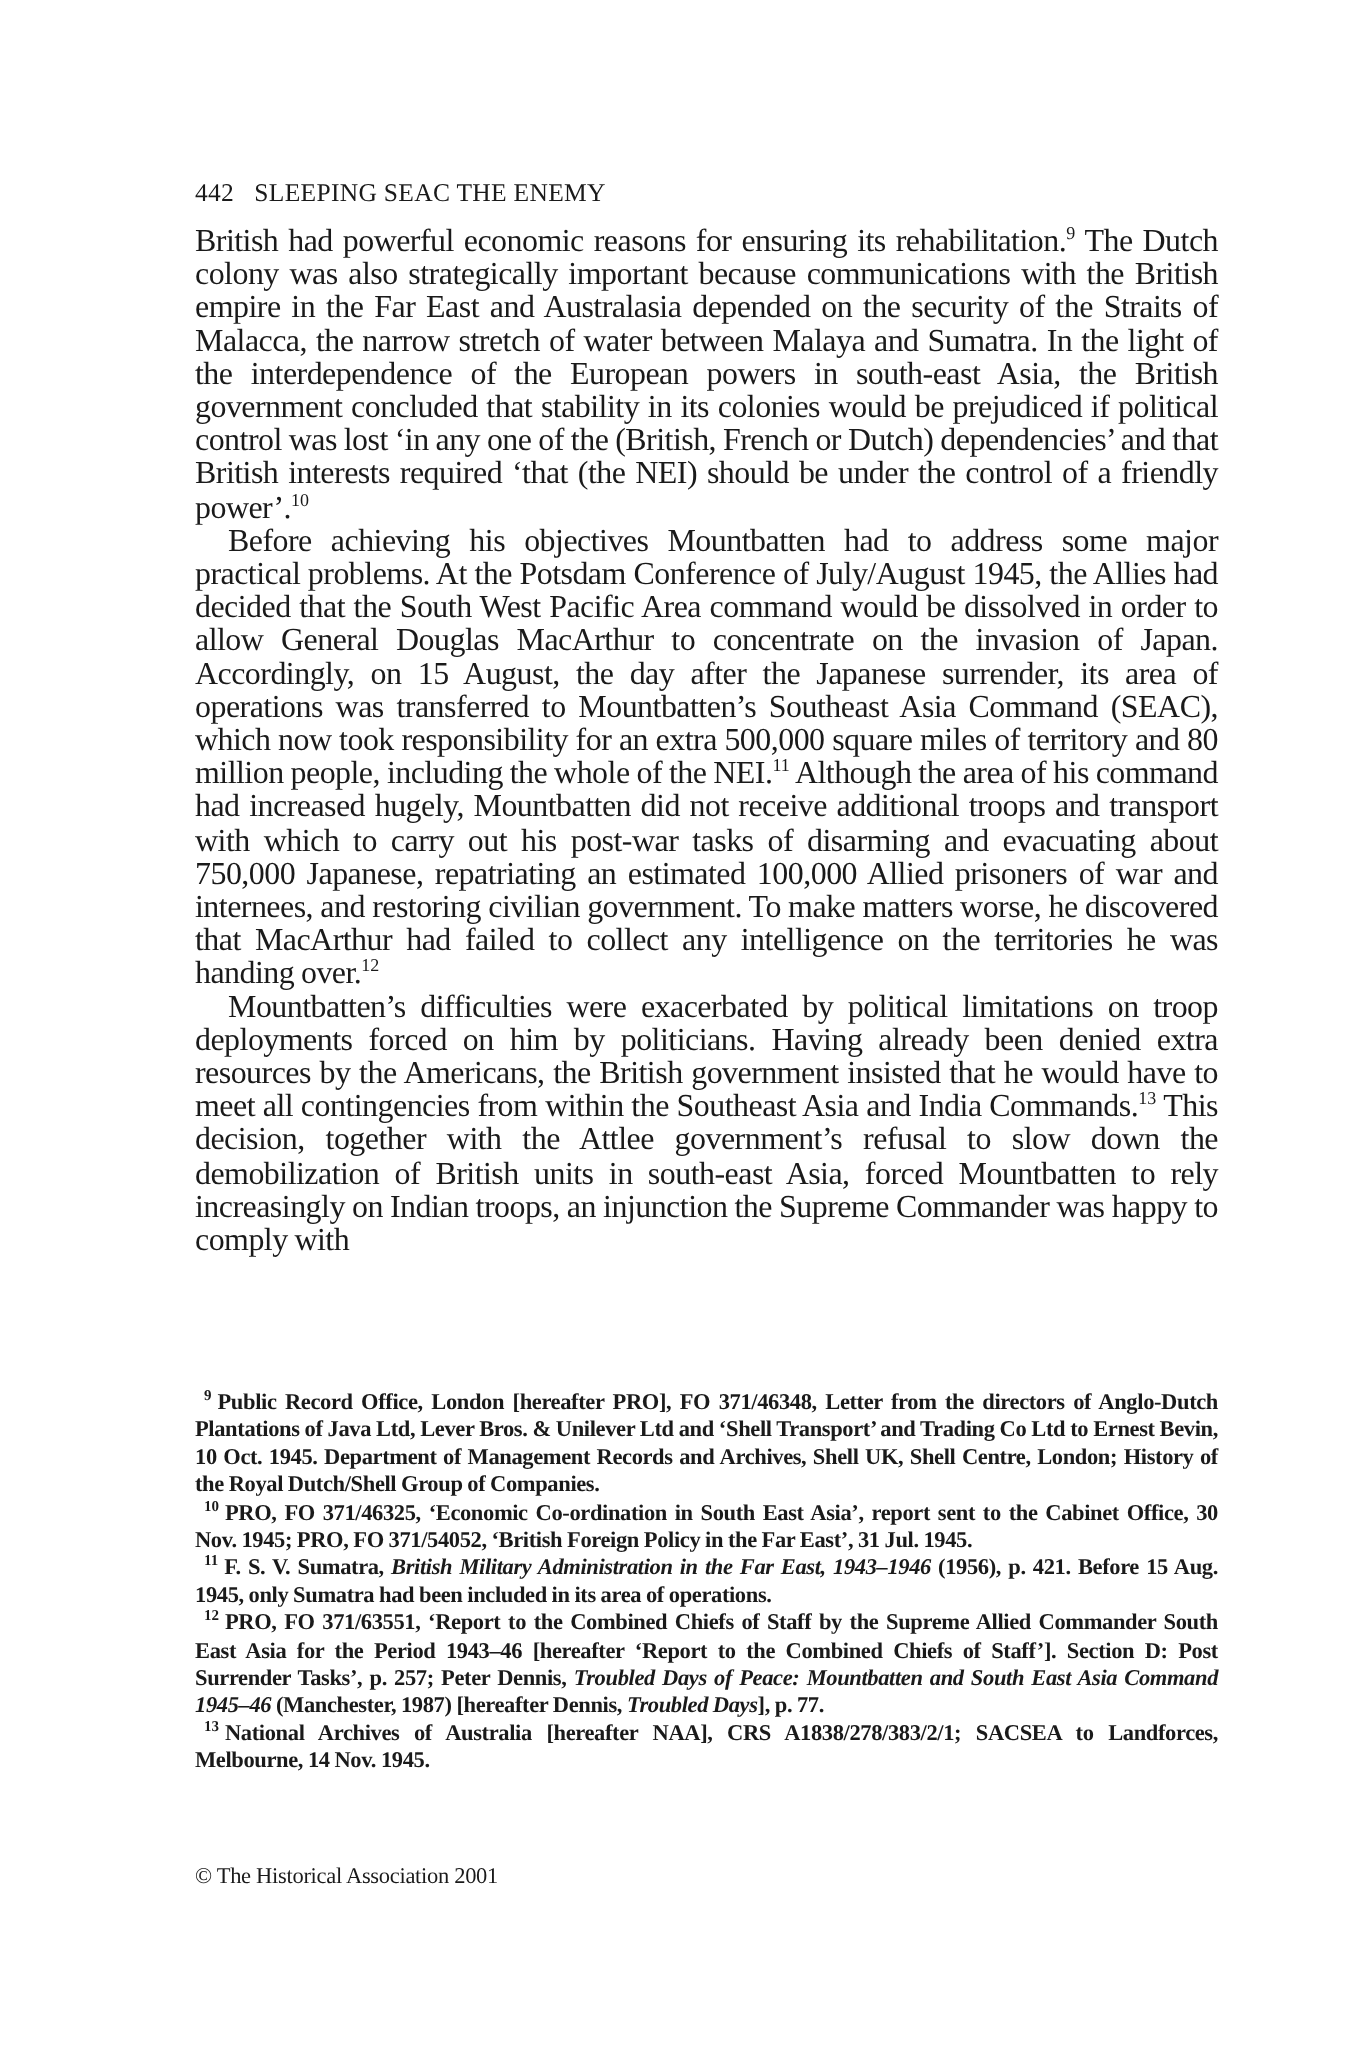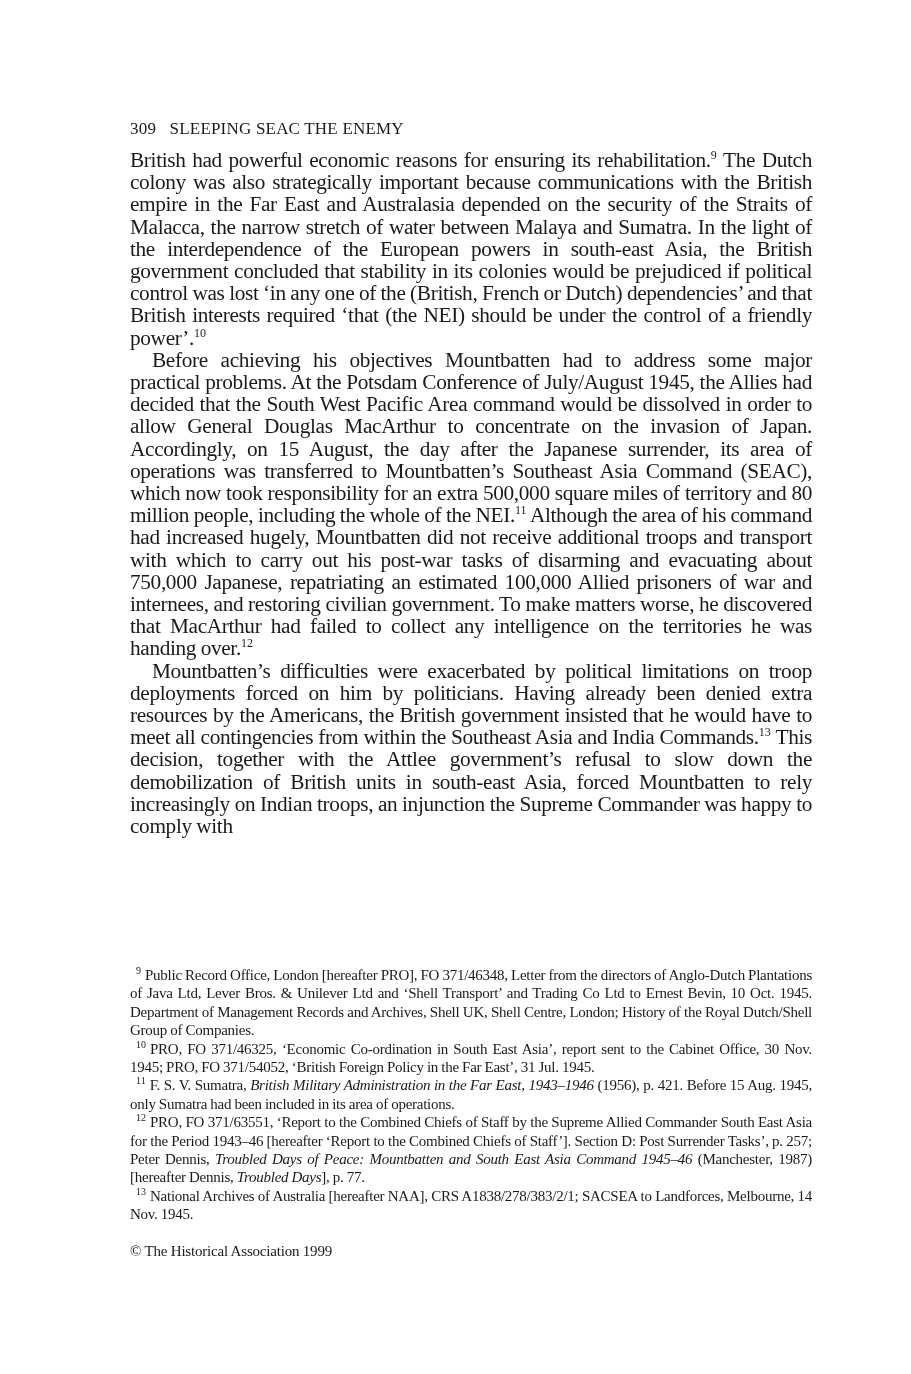--- a/index.html
+++ b/index.html
@@ -45,27 +45,28 @@
     }
     sup {
       font-size: 12px;
       line-height: 0;
       vertical-align: 8px;
       letter-spacing: 0;
     }
     .footnotes {
       position: absolute;
       left: 130px;
-      top: 966px;
+      top: 926px;
       width: 682px;
       font-size: 15px;
       line-height: 18.4px;
       text-align: justify;
       letter-spacing: -0.25px;
       word-spacing: -0.3px;
+      font-weight: bold;
     }
     .footnotes p {
       margin: 0;
     }
     .footnotes sup {
       font-size: 10px;
       vertical-align: 6px;
       margin-right: 4px;
       margin-left: 6px;
     }
@@ -80,34 +81,34 @@
       line-height: 18px;
       letter-spacing: -0.2px;
     }
     i { font-style: italic; }
   </style>
 </head>
 <body>
 
 <div class="page">
   <div class="running-head">
-    <span class="pageno">309</span>
+    <span class="pageno">442</span>
     <span>SLEEPING SEAC THE ENEMY</span>
   </div>
 
   <div class="body-text">
     <p><span>British had powerful economic reasons for ensuring its rehabilitation.</span><sup>9</sup><span> The Dutch colony was also strategically important because communications with the British empire in the Far East and Australasia depended on the security of the Straits of Malacca, the narrow stretch of water between Malaya and Sumatra. In the light of the interdependence of the European powers in south-east Asia, the British government concluded that stability in its colonies would be prejudiced if political control was lost ‘in any one of the (British, French or Dutch) dependencies’ and that British interests required ‘that (the NEI) should be under the control of a friendly power’.</span><sup>10</sup></p>
 
     <p class="indent"><span>Before achieving his objectives Mountbatten had to address some major practical problems. At the Potsdam Conference of July/August 1945, the Allies had decided that the South West Pacific Area command would be dissolved in order to allow General Douglas MacArthur to concentrate on the invasion of Japan. Accordingly, on 15 August, the day after the Japanese surrender, its area of operations was transferred to Mountbatten’s Southeast Asia Command (SEAC), which now took responsibility for an extra 500,000 square miles of territory and 80 million people, including the whole of the NEI.</span><sup>11</sup><span> Although the area of his command had increased hugely, Mountbatten did not receive additional troops and transport with which to carry out his post-war tasks of disarming and evacuating about 750,000 Japanese, repatriating an estimated 100,000 Allied prisoners of war and internees, and restoring civilian government. To make matters worse, he discovered that MacArthur had failed to collect any intelligence on the territories he was handing over.</span><sup>12</sup></p>
 
     <p class="indent"><span>Mountbatten’s difficulties were exacerbated by political limitations on troop deployments forced on him by politicians. Having already been denied extra resources by the Americans, the British government insisted that he would have to meet all contingencies from within the Southeast Asia and India Commands.</span><sup>13</sup><span> This decision, together with the Attlee government’s refusal to slow down the demobilization of British units in south-east Asia, forced Mountbatten to rely increasingly on Indian troops, an injunction the Supreme Commander was happy to comply with</span></p>
   </div>
 </div>
 
 <div class="footnotes">
   <p><sup class="first">9</sup><span>Public Record Office, London [hereafter PRO], FO 371/46348, Letter from the directors of Anglo-Dutch Plantations of Java Ltd, Lever Bros. &amp; Unilever Ltd and ‘Shell Transport’ and Trading Co Ltd to Ernest Bevin, 10 Oct. 1945. Department of Management Records and Archives, Shell UK, Shell Centre, London; History of the Royal Dutch/Shell Group of Companies.</span></p>
   <p><sup>10</sup><span>PRO, FO 371/46325, ‘Economic Co-ordination in South East Asia’, report sent to the Cabinet Office, 30 Nov. 1945; PRO, FO 371/54052, ‘British Foreign Policy in the Far East’, 31 Jul. 1945.</span></p>
   <p><sup>11</sup><span>F. S. V. Sumatra, </span><i>British Military Administration in the Far East, 1943–1946</i><span> (1956), p. 421. Before 15 Aug. 1945, only Sumatra had been included in its area of operations.</span></p>
   <p><sup>12</sup><span>PRO, FO 371/63551, ‘Report to the Combined Chiefs of Staff by the Supreme Allied Commander South East Asia for the Period 1943–46 [hereafter ‘Report to the Combined Chiefs of Staff’]. Section D: Post Surrender Tasks’, p. 257; Peter Dennis, </span><i>Troubled Days of Peace: Mountbatten and South East Asia Command 1945–46</i><span> (Manchester, 1987) [hereafter Dennis, </span><i>Troubled Days</i><span>], p. 77.</span></p>
   <p><sup>13</sup><span>National Archives of Australia [hereafter NAA], CRS A1838/278/383/2/1; SACSEA to Landforces, Melbourne, 14 Nov. 1945.</span></p>
 </div>
 
-<div class="copyright">© The Historical Association 1999</div>
+<div class="copyright">© The Historical Association 2001</div>
 
 </body></html>

